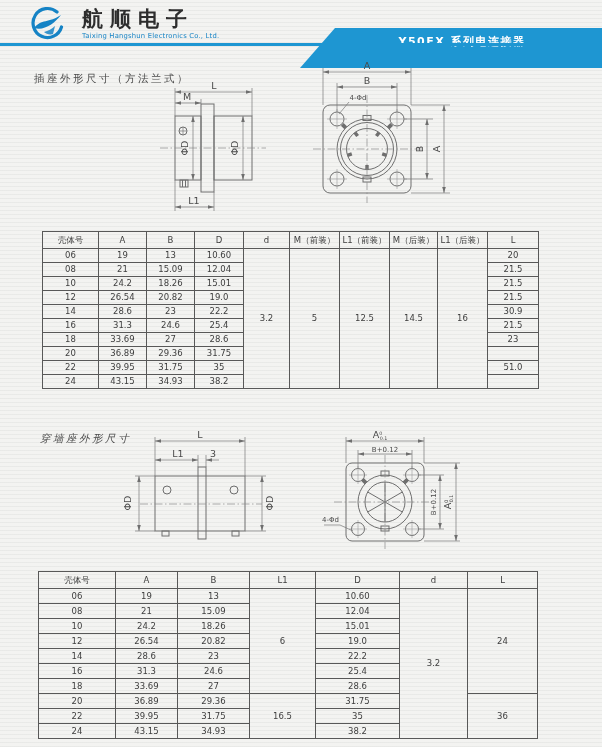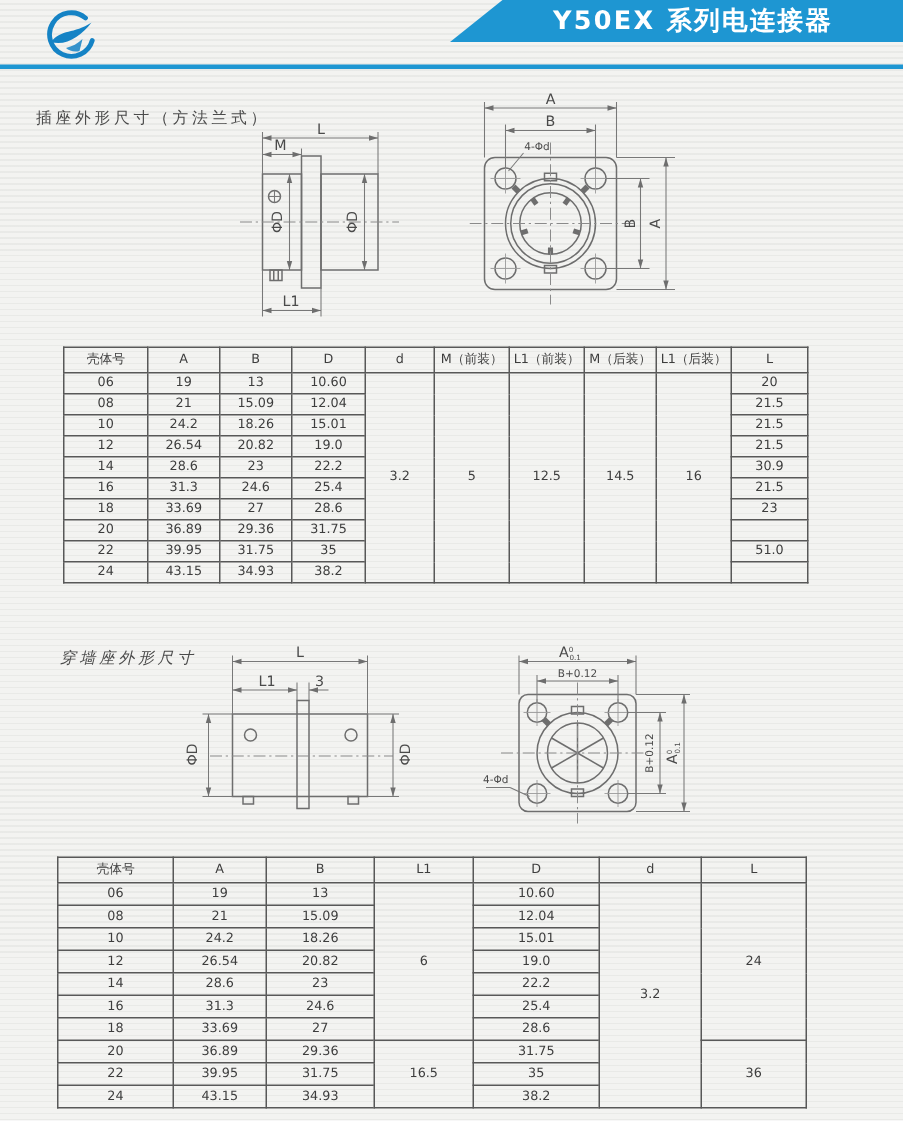--- a/index.html
+++ b/index.html
@@ -5,23 +5,23 @@
   html,body{margin:0;padding:0;}
   body{font-family:"DejaVu Sans","Liberation Sans",sans-serif;}
   #page{position:relative;width:602px;height:747px;overflow:hidden;
         background:#f3f3f1;
         background-image:repeating-linear-gradient(0deg,rgba(214,216,213,.35) 0 1px,transparent 1px 4px);}
   .abs{position:absolute;}
 
   
   #company-cn{font-size:21px;font-weight:bold;color:#2d2d2d;letter-spacing:7px;line-height:1;}
   #company-en{font-size:6.8px;color:#1583C5;letter-spacing:.2px;margin-top:2px;}
-  #banner{left:300px;top:0;width:302px;height:28px;background:#1E96D2;
+  #banner{left:300px;top:28px;width:302px;height:40px;background:#1E96D2;
           clip-path:polygon(35px 0,100% 0,100% 100%,0 100%);
-          color:#fff;font-size:17px;font-weight:bold;letter-spacing:1.5px;
+          color:#fff;font-size:11px;font-weight:bold;letter-spacing:1.5px;
           line-height:28px;text-align:center;padding-left:22px;box-sizing:border-box;}
   #blue-rule{left:0;top:43px;width:602px;height:2.5px;background:#1E96D2;}
 
   .section-title{font-size:10.5px;color:#4b4b4b;letter-spacing:2.5px;}
 
   
   table.spec{border-collapse:collapse;table-layout:fixed;border:1px solid #3f3f3f;}
   table.spec th,table.spec td{border:1px solid #585858;font-weight:normal;font-size:8.5px;
        text-align:center;vertical-align:middle;padding:0;color:#3d3d3d;line-height:1;
        overflow:hidden;white-space:nowrap;}
@@ -45,24 +45,28 @@
 
 <div id="page">
 
   <div class="abs" style="left:24px;top:6px;">
     <svg width="50" height="40" viewBox="0 0 50 40">
       <path d="M33 6 A14.5 14.5 0 1 0 37.5 21" fill="none" stroke="#1583C5" stroke-width="3.2" stroke-linecap="round"></path>
       <path d="M10 22 C17 13 25 17 37 9 C30 18 20 25 10 22 Z" fill="#1583C5"></path>
       <path d="M20 26 C24 25 28 23 31 20 L29 28 C26 29 22 28 20 26 Z" fill="#1583C5" opacity="0.85"></path>
     </svg>
   </div>
+  <div class="abs" style="left:82px;top:9px;">
+    <div id="company-cn">航顺电子</div>
+    <div id="company-en">Taixing Hangshun Electronics Co., Ltd.</div>
+  </div>
   <div id="banner" class="abs">Y50EX 系列电连接器</div>
   <div id="blue-rule" class="abs"></div>
 
-  <div class="abs section-title" style="left:24px;top:72px;">插座外形尺寸（方法兰式）</div>
+  <div class="abs section-title" style="left:34px;top:72px;">插座外形尺寸（方法兰式）</div>
 
   <svg class="abs" style="left:148px;top:66px;" width="175" height="160" viewBox="0 0 175 160">
     <g>
       <rect class="ln" x="27" y="50" width="26" height="64"></rect>
       <rect class="ln" x="53" y="38" width="13" height="88"></rect>
       <rect class="ln" x="66" y="50" width="38" height="64"></rect>
       <circle class="ln" cx="35" cy="65" r="4"></circle>
       <line class="dim" x1="31" y1="65" x2="39" y2="65"></line>
       <line class="dim" x1="35" y1="61" x2="35" y2="69"></line>
       <rect class="ln" x="32" y="114" width="8" height="7"></rect>

